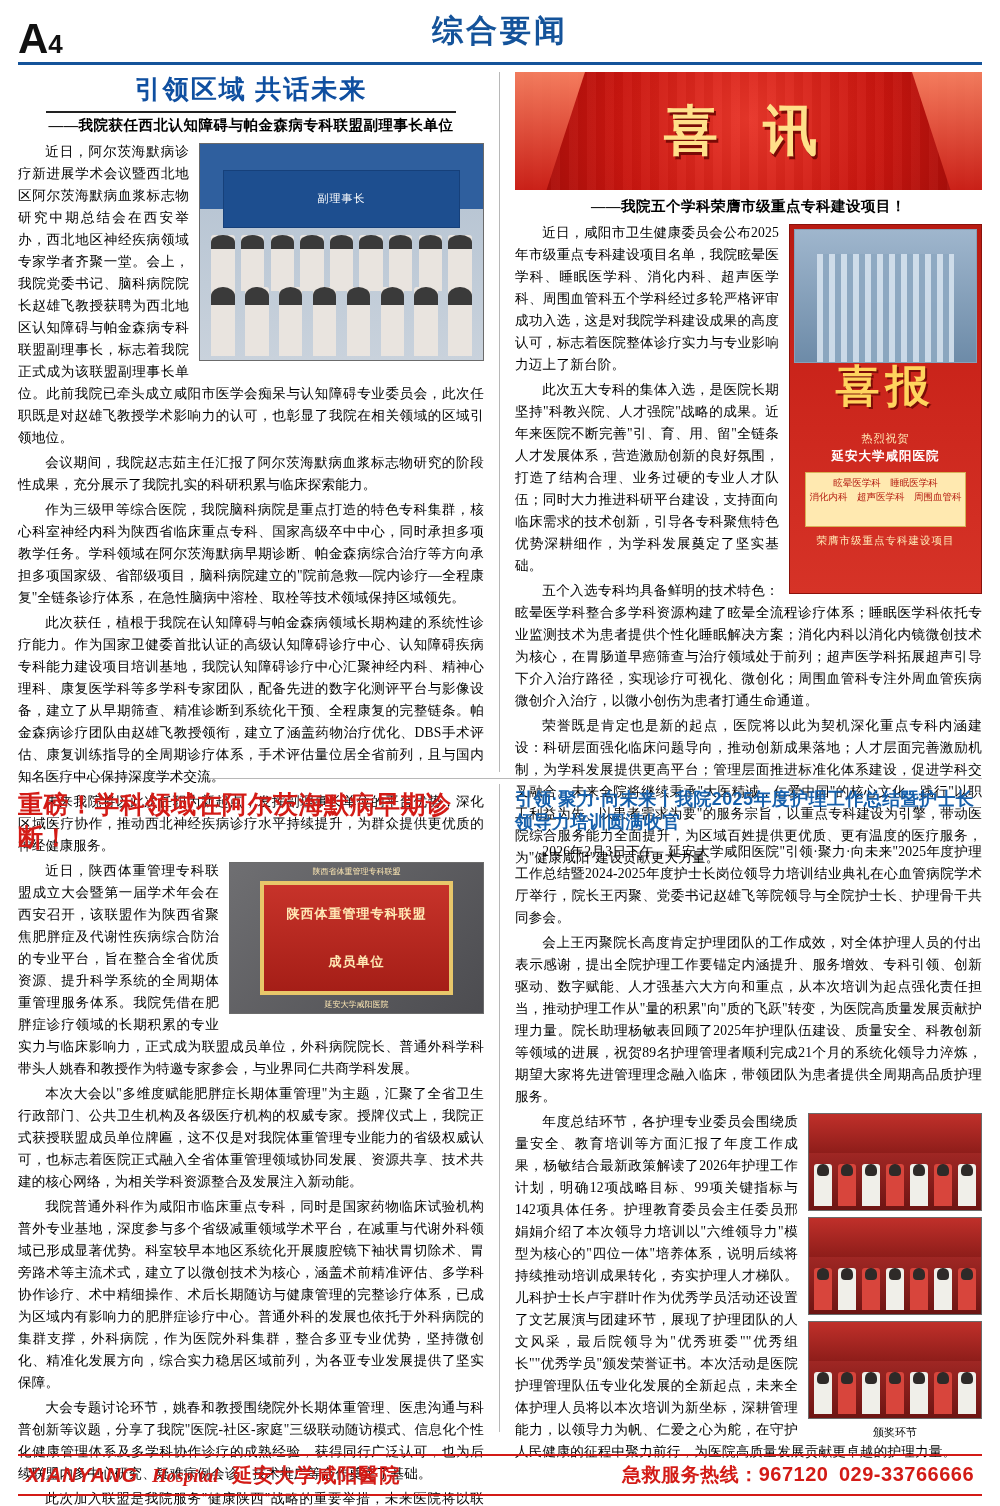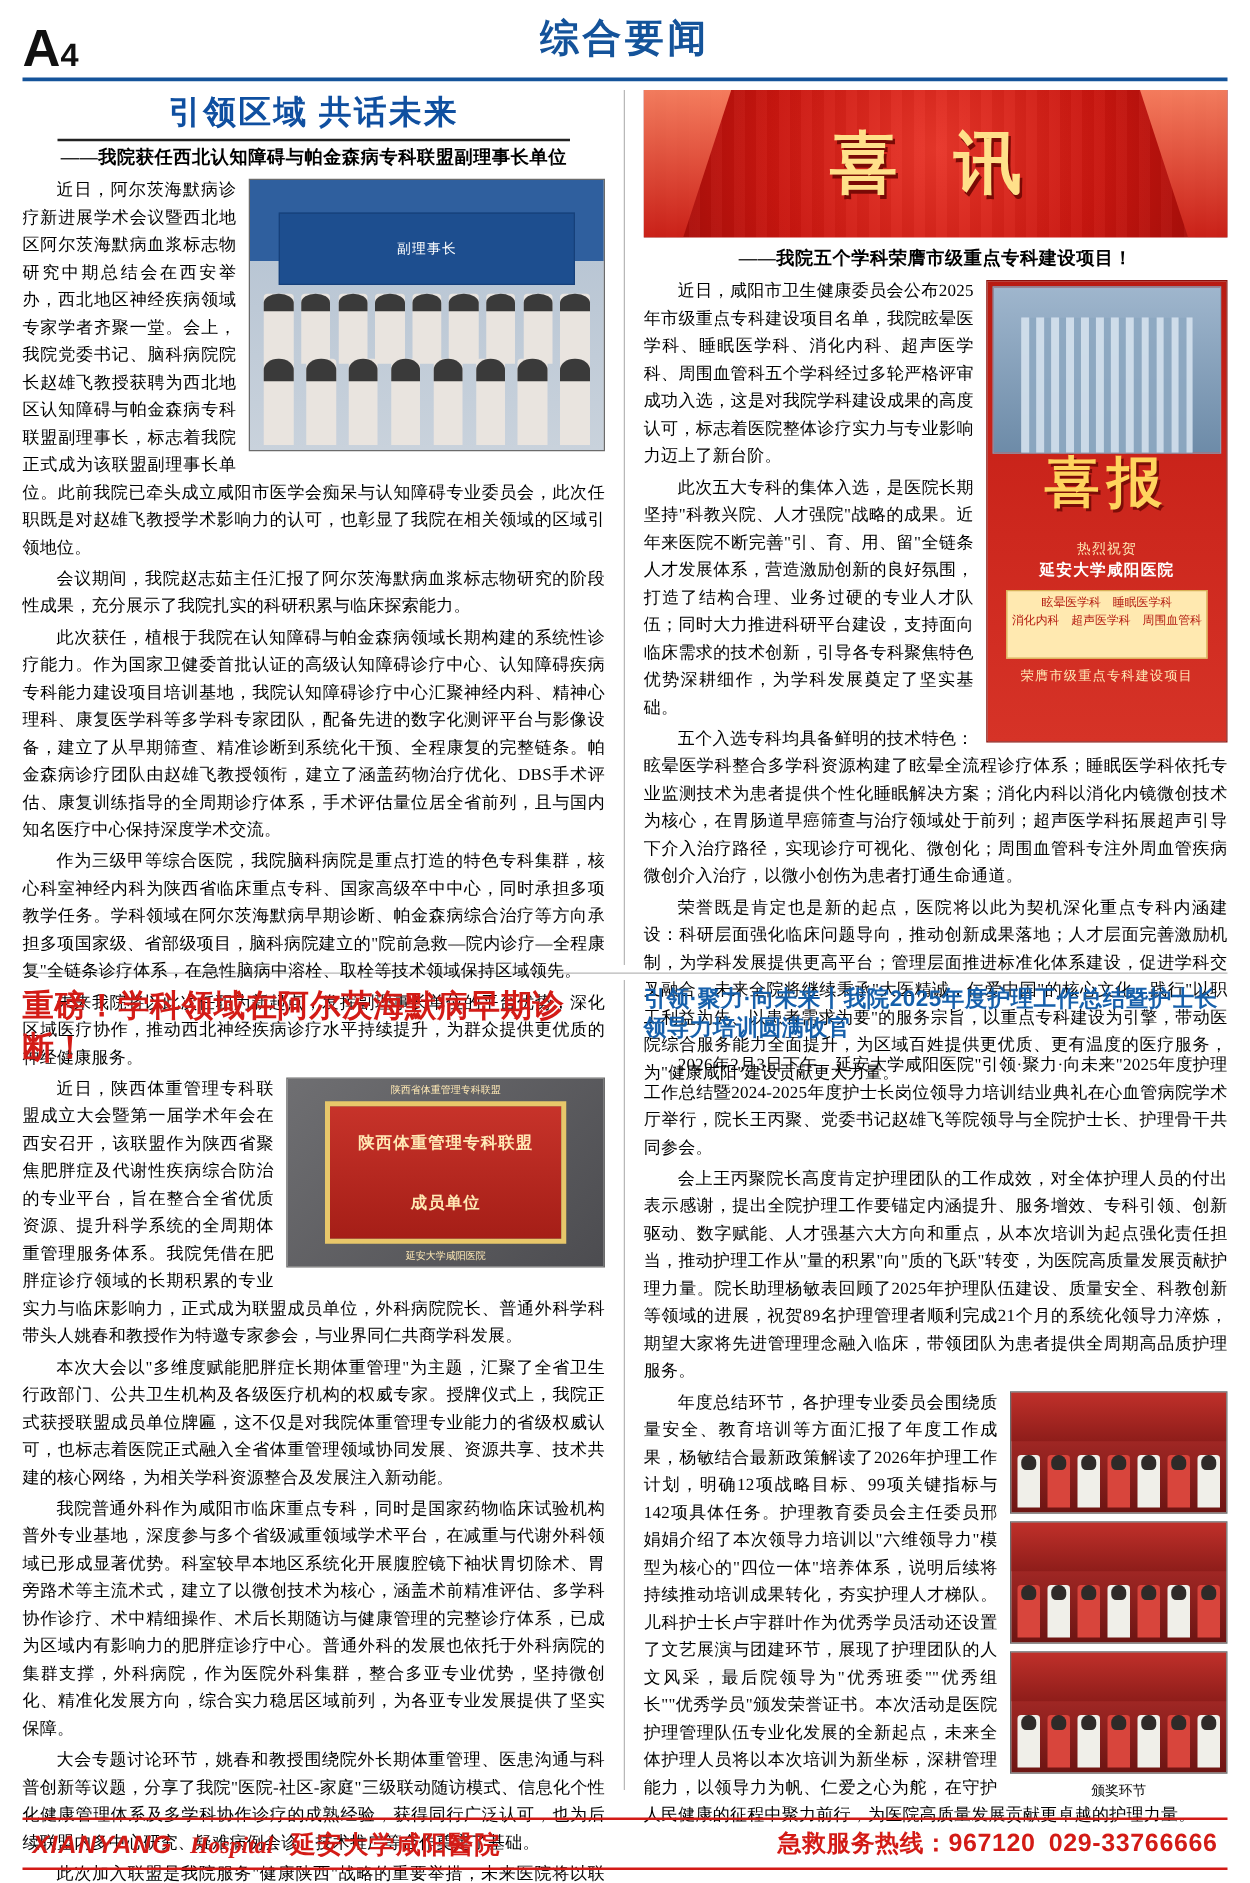--- a/index.html
+++ b/index.html
@@ -481,22 +481,22 @@
             </span>
           <span class="person">
               <i></i>
             </span>
         </div>
       </div>
 
       <div style="padding-top:6px;">
         <p class="body">近日，阿尔茨海默病诊疗新进展学术会议暨西北地区阿尔茨海默病血浆标志物研究中期总结会在西安举办，西北地区神经疾病领域专家学者齐聚一堂。会上，我院党委书记、脑科病院院长赵雄飞教授获聘为西北地区认知障碍与帕金森病专科联盟副理事长，标志着我院正式成为该联盟副理事长单位。此前我院已牵头成立咸阳市医学会痴呆与认知障碍专业委员会，此次任职既是对赵雄飞教授学术影响力的认可，也彰显了我院在相关领域的区域引领地位。</p>
         <p class="body">会议期间，我院赵志茹主任汇报了阿尔茨海默病血浆标志物研究的阶段性成果，充分展示了我院扎实的科研积累与临床探索能力。</p>
+        <p class="body">作为三级甲等综合医院，我院脑科病院是重点打造的特色专科集群，核心科室神经内科为陕西省临床重点专科、国家高级卒中中心，同时承担多项教学任务。学科领域在阿尔茨海默病早期诊断、帕金森病综合治疗等方向承担多项国家级、省部级项目，脑科病院建立的"院前急救—院内诊疗—全程康复"全链条诊疗体系，在急性脑病中溶栓、取栓等技术领域保持区域领先。</p>
         <p class="body">此次获任，植根于我院在认知障碍与帕金森病领域长期构建的系统性诊疗能力。作为国家卫健委首批认证的高级认知障碍诊疗中心、认知障碍疾病专科能力建设项目培训基地，我院认知障碍诊疗中心汇聚神经内科、精神心理科、康复医学科等多学科专家团队，配备先进的数字化测评平台与影像设备，建立了从早期筛查、精准诊断到系统化干预、全程康复的完整链条。帕金森病诊疗团队由赵雄飞教授领衔，建立了涵盖药物治疗优化、DBS手术评估、康复训练指导的全周期诊疗体系，手术评估量位居全省前列，且与国内知名医疗中心保持深度学术交流。</p>
-        <p class="body">作为三级甲等综合医院，我院脑科病院是重点打造的特色专科集群，核心科室神经内科为陕西省临床重点专科、国家高级卒中中心，同时承担多项教学任务。学科领域在阿尔茨海默病早期诊断、帕金森病综合治疗等方向承担多项国家级、省部级项目，脑科病院建立的"院前急救—院内诊疗—全程康复"全链条诊疗体系，在急性脑病中溶栓、取栓等技术领域保持区域领先。</p>
         <p class="body">未来我院将以此次任职为新起点，发挥副理事长单位的平台优势，深化区域医疗协作，推动西北神经疾病诊疗水平持续提升，为群众提供更优质的神经健康服务。</p>
       </div>
     </div>
 
     <div class="col" style="left:497px;top:0;width:467px;height:700px;">
       <div class="xixun" style="height:118px;">
         <div class="ribbon-l"></div>
         <div class="ribbon-r"></div>
         <div class="txt">喜 讯</div>
       </div>

